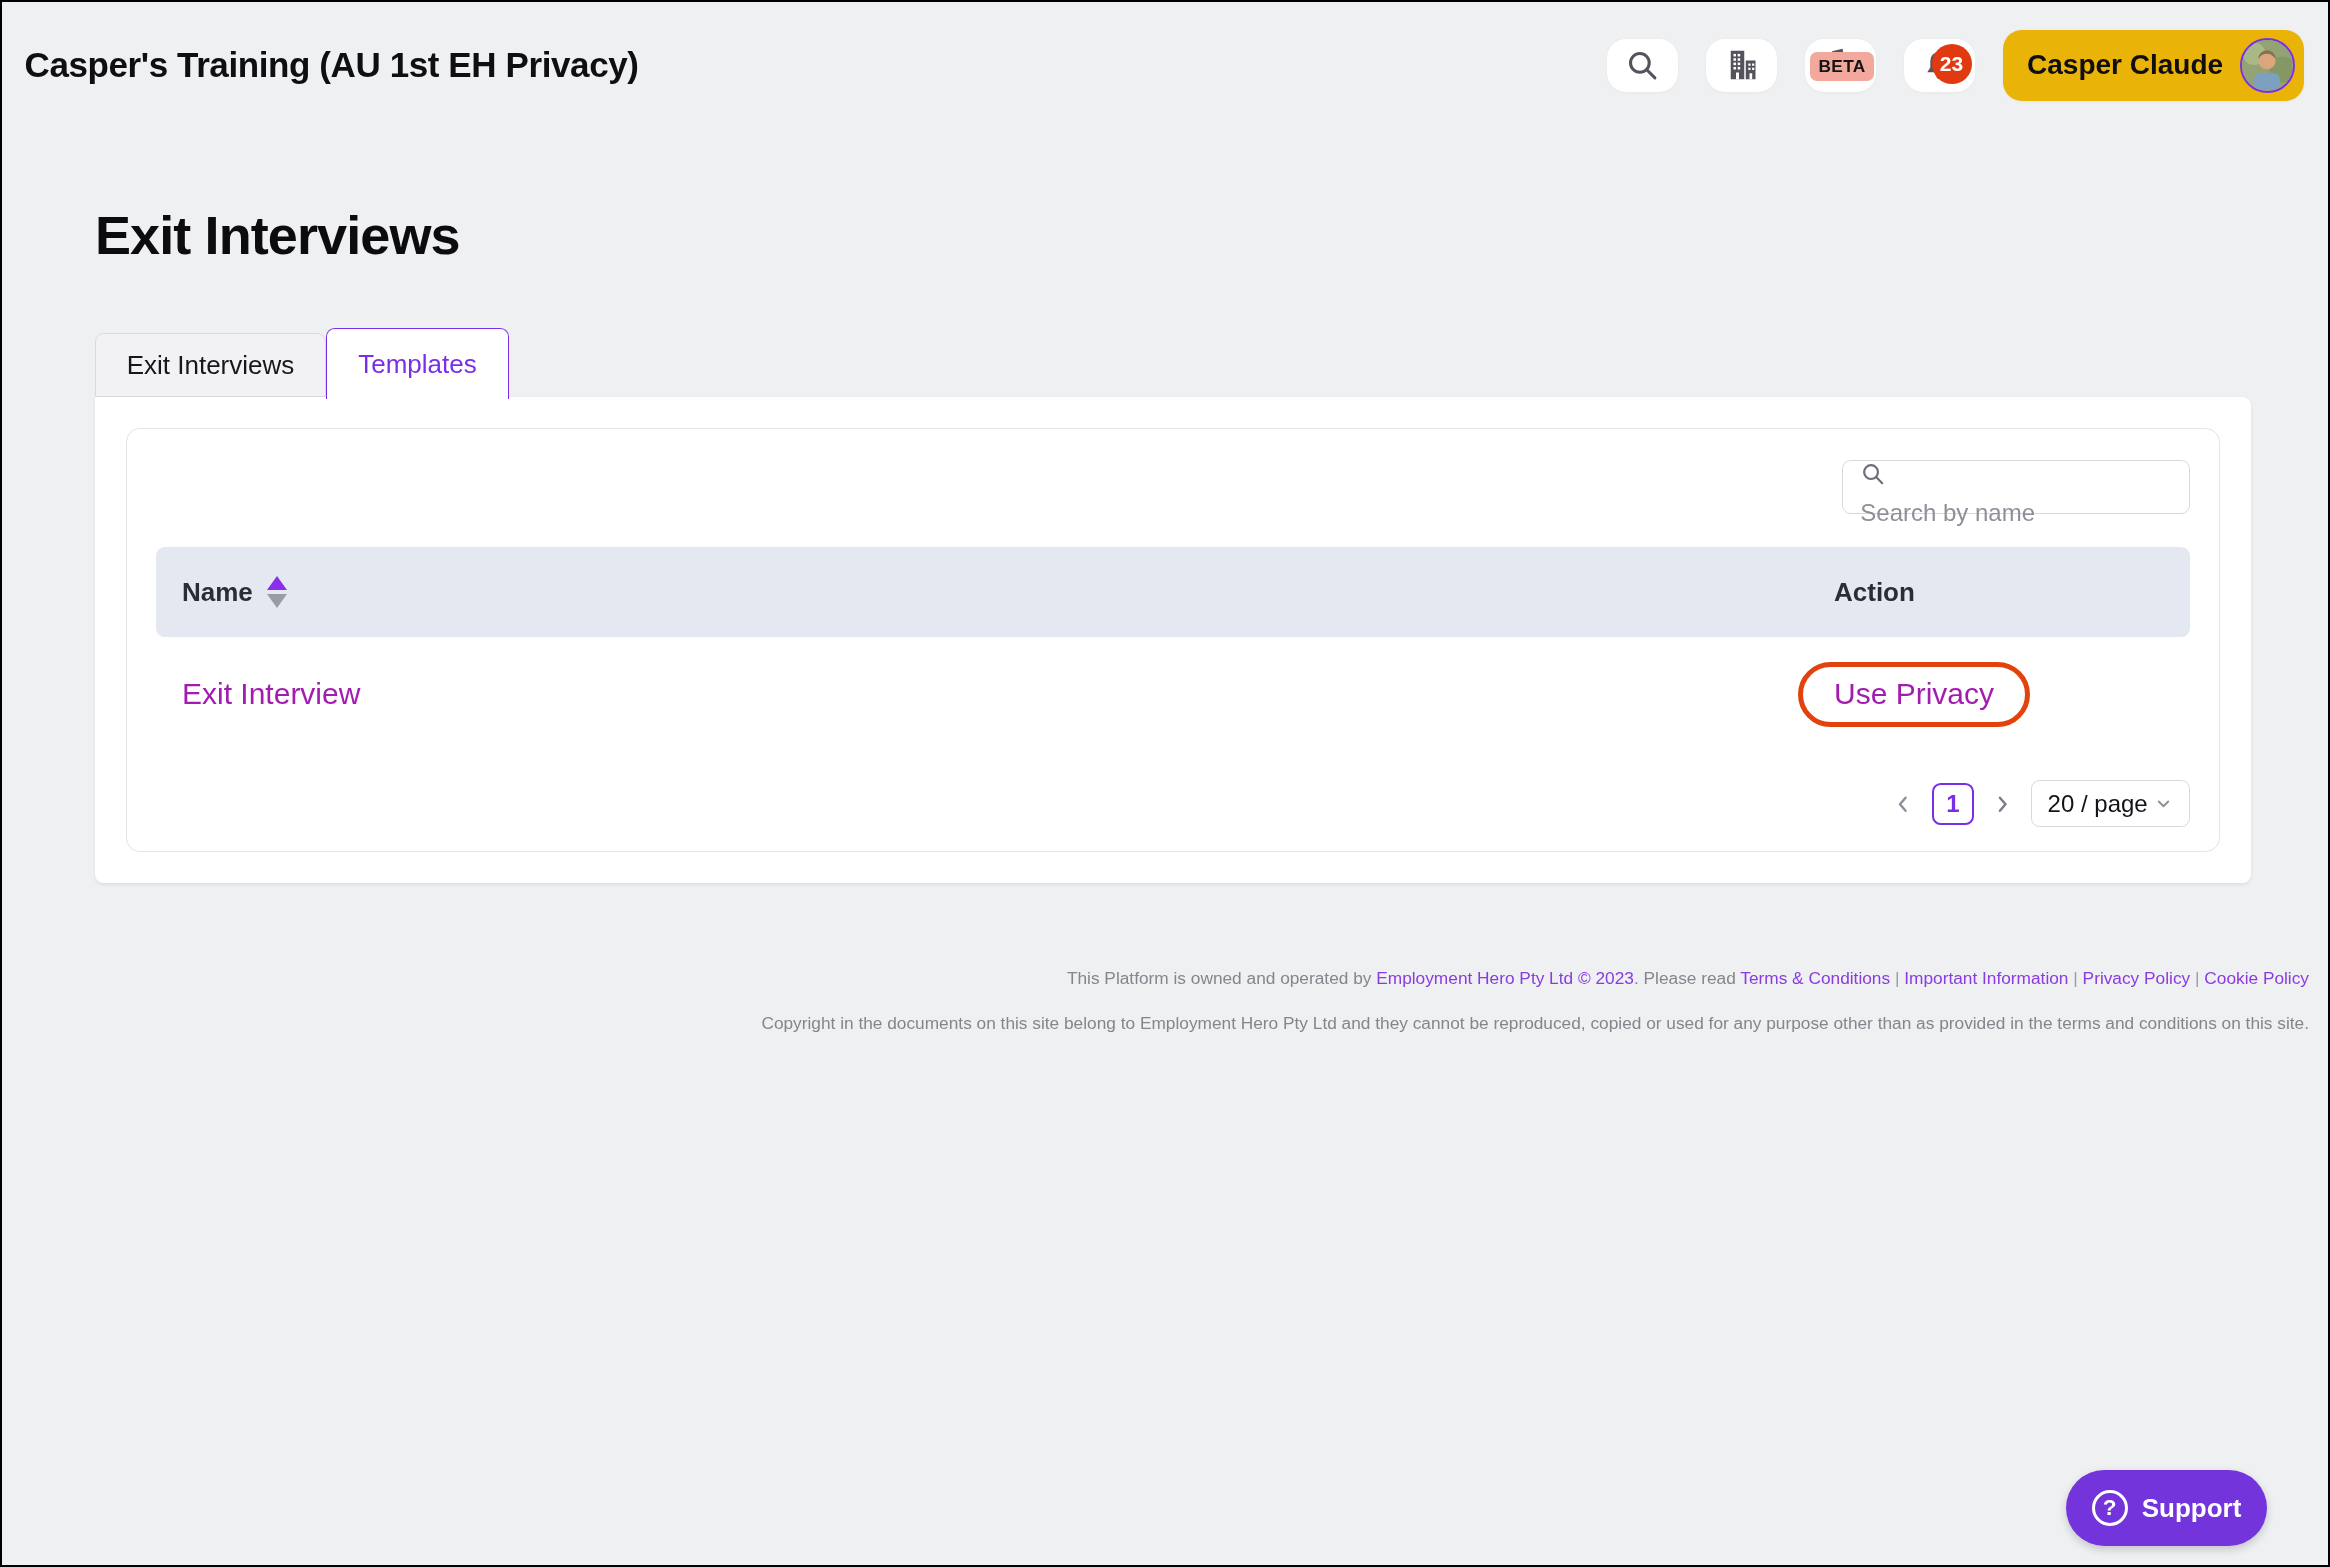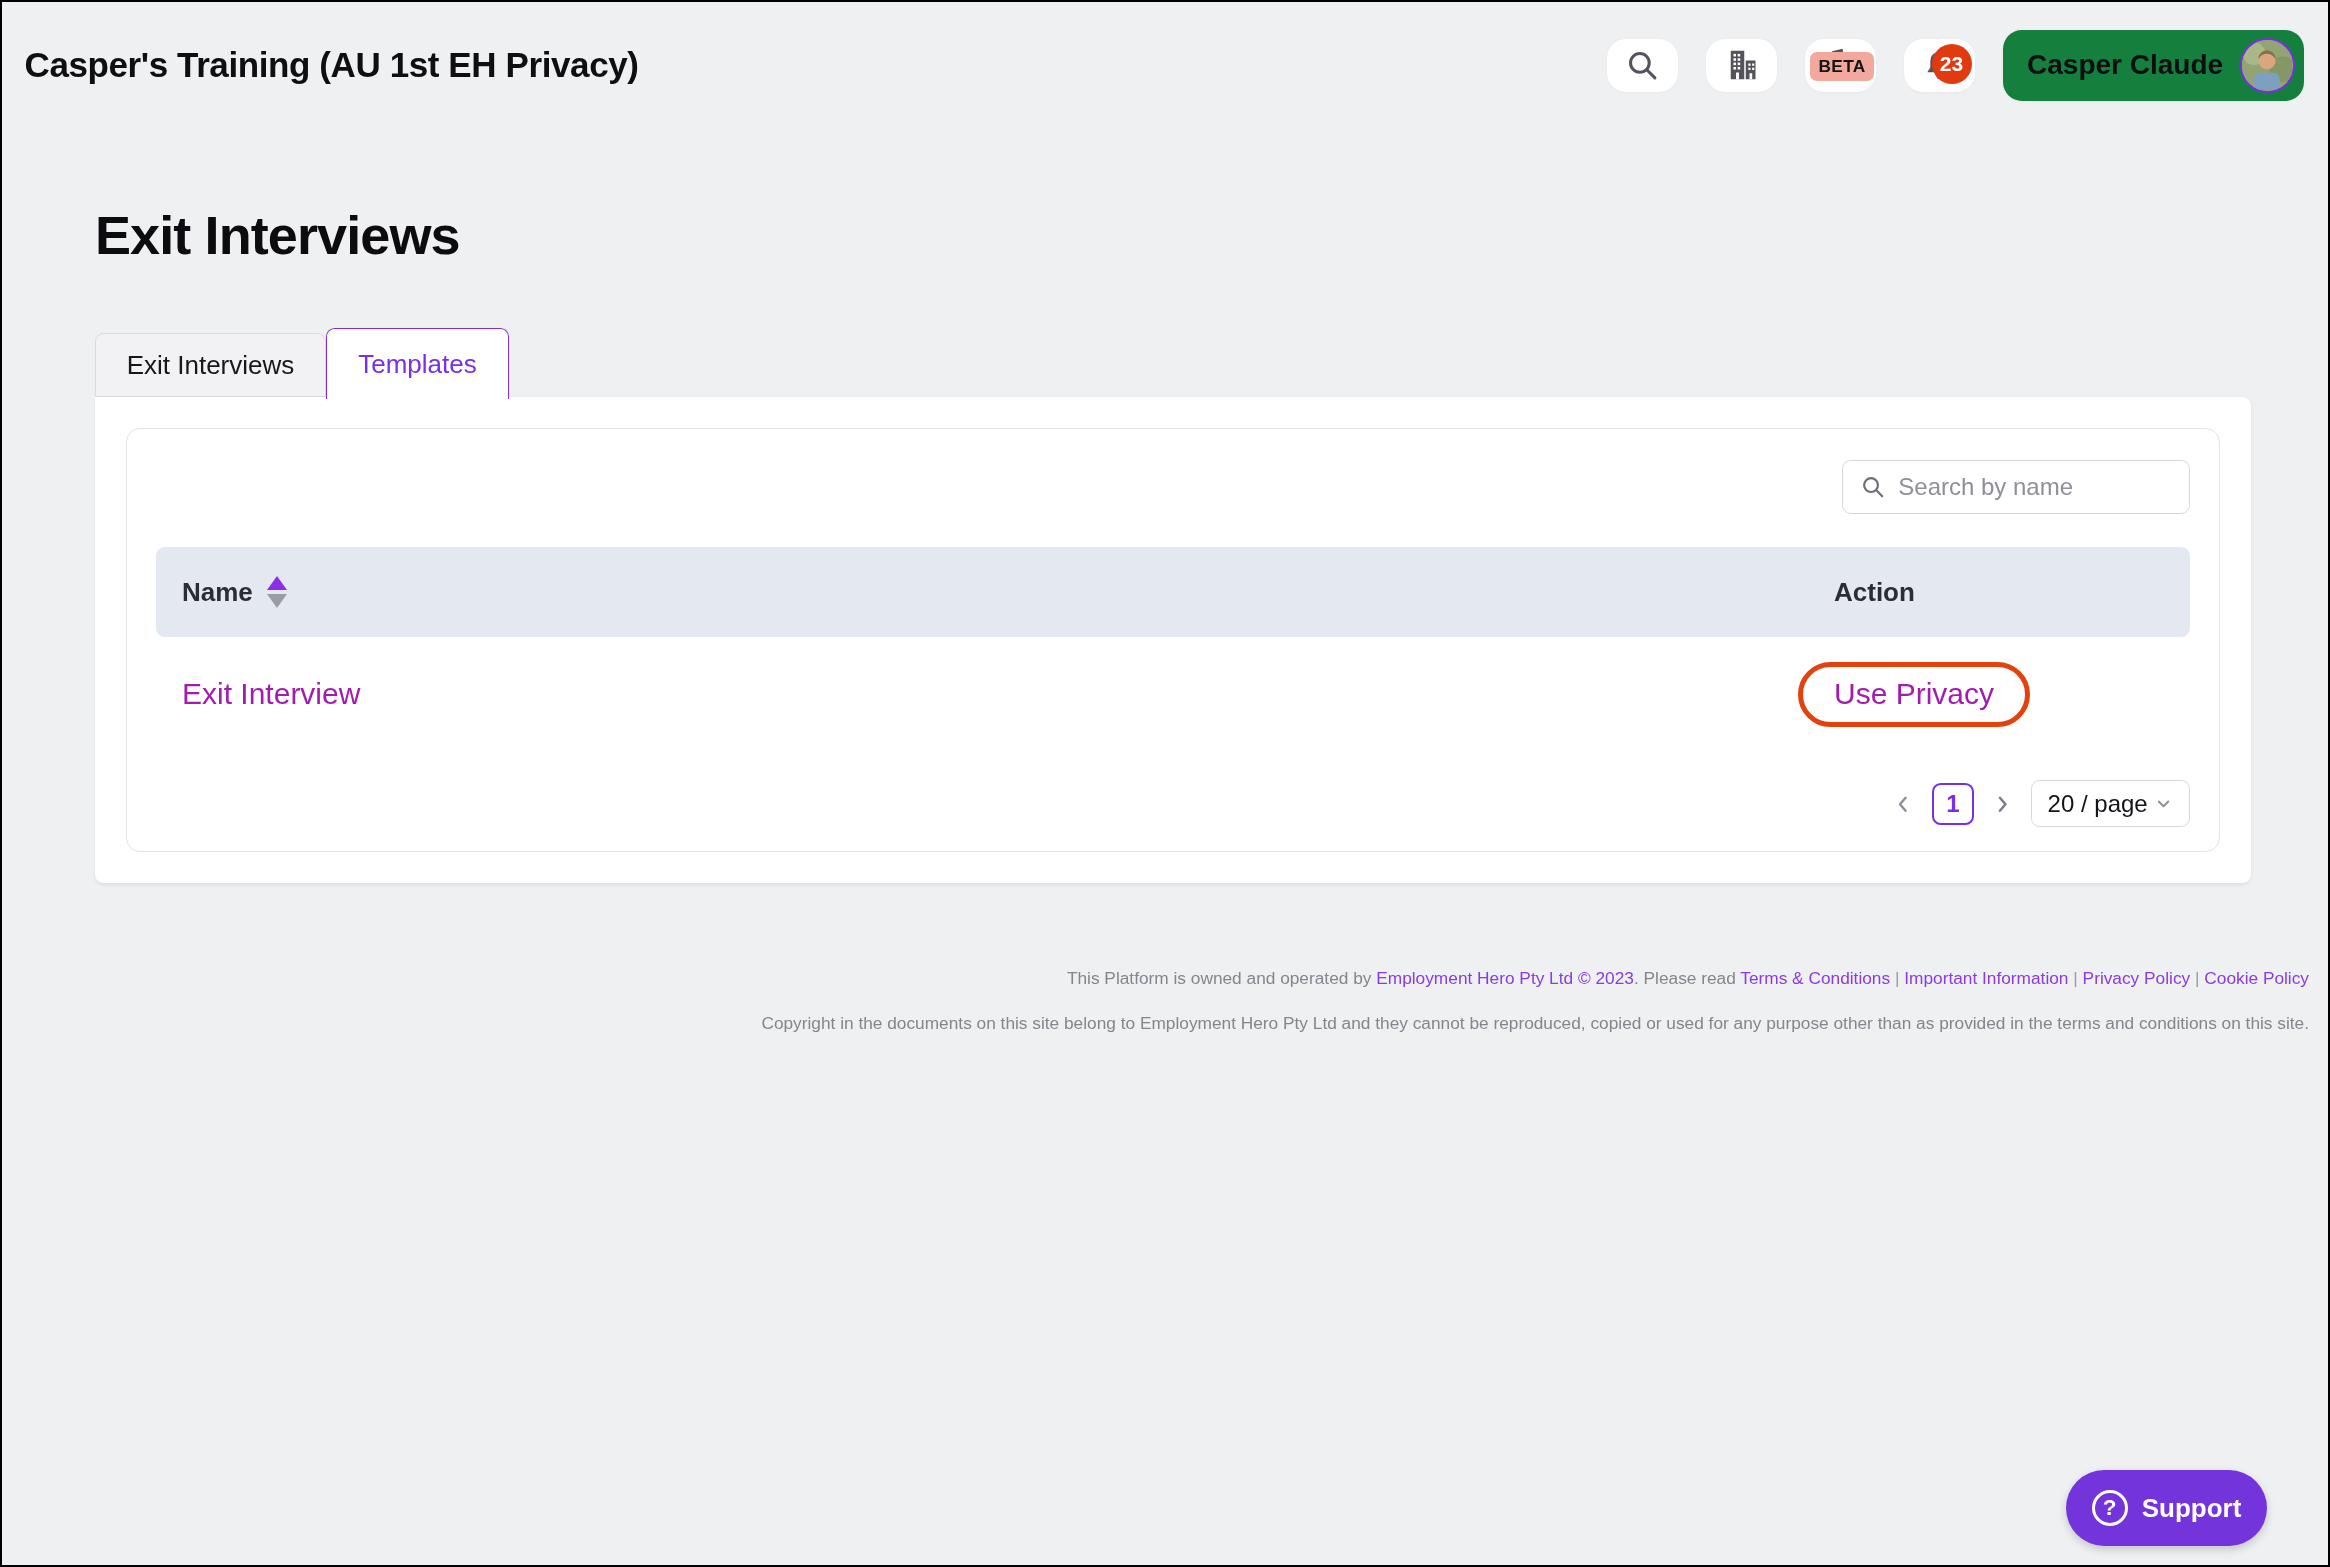--- a/index.html
+++ b/index.html
@@ -29,21 +29,21 @@
   .badge-count {
     position:absolute; top:5.2px; right:3.5px; min-width:40px; height:40px; padding:0 5.2px;
     background:#e23a10; color:#fff; font-size:21px; font-weight:800;
     border-radius:50%; display:flex; align-items:center; justify-content:center;
   }
   .badge-beta {
     position:absolute; bottom:10.4px; right:1.7px; background:#f2a89d; color:#141414;
     font-size:17.3px; font-weight:800; padding:4.3px 8.6px; border-radius:7px; letter-spacing:0.4px;
   }
   .user-chip {
-    height:71px; background:#15803d; border:none; border-radius:19px;
+    height:71px; background:#eab308; border:none; border-radius:19px;
     display:flex; align-items:center; gap:17.3px; padding:0 8.6px 0 24px;
     box-shadow:0 0.9px 2.6px rgba(0,0,0,0.04); cursor:pointer;
   }
   .user-name { font-size:28px; font-weight:800; color:#0e0e13; }
   .avatar { width:55px; height:55px; border-radius:50%; border:2.6px solid #7a2ee8; overflow:hidden; background:#9aa878; }
   .avatar svg { display:block; }
 
   
   .page { padding:0 81px 0 93px; }
   .page-title { margin-top:102px; font-size:54px; font-weight:800; color:#0b0b10; letter-spacing:-0.9px; }
@@ -68,21 +68,21 @@
     background:#fff; border-radius:0 8.6px 8.6px 8.6px; width:2156px;
     padding:31px; position:relative; z-index:1;
     box-shadow:0 1.7px 3.5px rgba(20,20,40,0.08);
   }
   .card {
     border:1.7px solid #e4e4e8; border-radius:14px; padding:31px 29px 24px 29px;
   }
   .card-toolbar { display:flex; justify-content:flex-end; }
   .search-box {
     width:348px; height:54px; border:1.7px solid #d8d8dc; border-radius:8.6px;
-    display:flex; align-items:center; gap:12px; padding:0 17.3px; background:#fff;
+    display:flex; gap:12px; padding:0 17.3px; background:#fff;flex-direction:column;
   }
   .search-box input {
     border:none; outline:none; font-size:24px; color:#3a3a42; width:100%;
     font-family:"Liberation Sans", sans-serif; background:transparent;
   }
   .search-box input::placeholder { color:#8f8f99; }
 
   
   .tbl { margin-top:33px; }
   .tbl-head {

